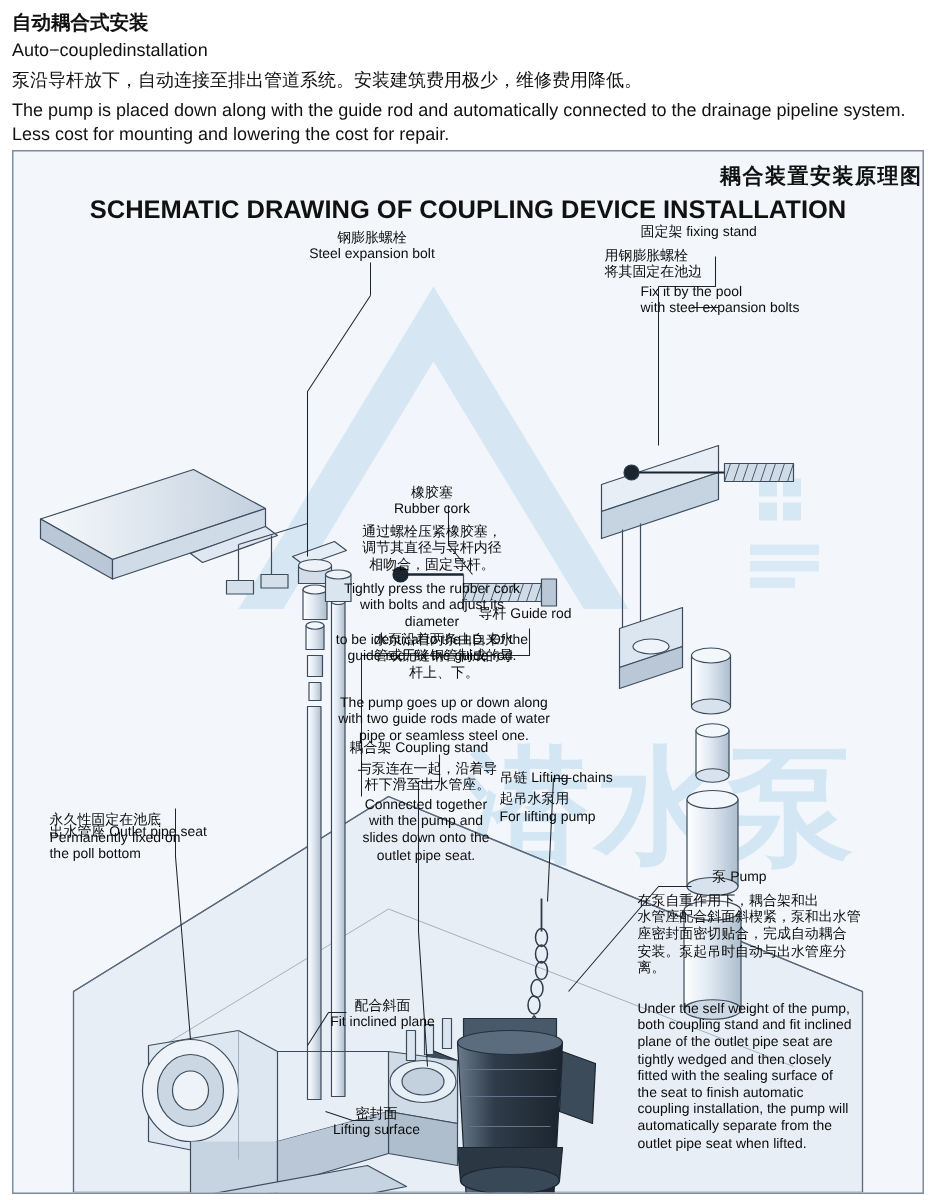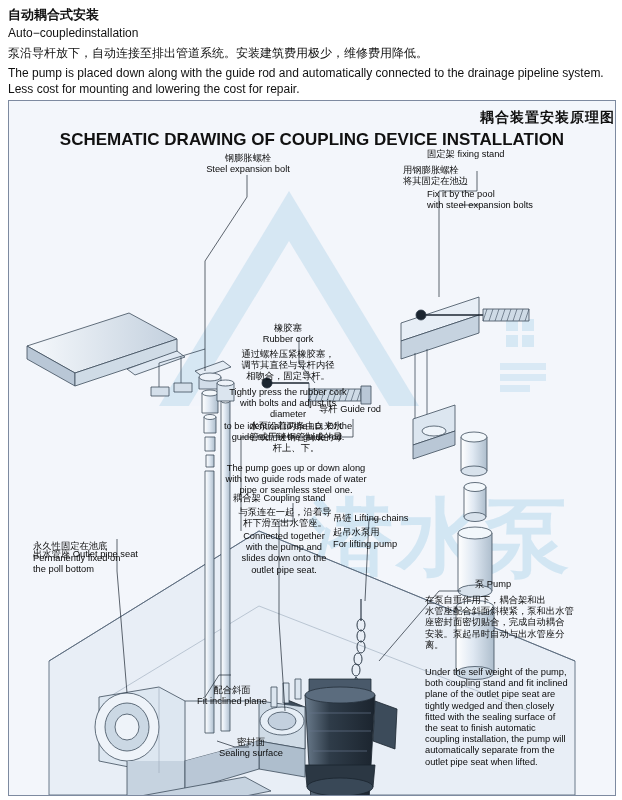--- a/index.html
+++ b/index.html
@@ -329,24 +329,24 @@
 outlet pipe seat when lifted.</div>
 
     <div class="lbl" style="left:24px;top:448px;width:160px;">
       <span>出水管座</span>
       <span>Outlet pipe seat</span>
     </div>
     <div class="lbl" style="left:24px;top:440px;width:150px;">永久性固定在池底</div>
     <div class="lbl" style="left:24px;top:452px;width:150px;white-space:pre-line;">Permanently fixed on
 the poll bottom</div>
 
-    <div class="lbl c" style="left:173px;top:564px;width:100px;margin-top:20px;">
+    <div class="lbl c" style="left:196px;top:564px;width:100px;">
       <span>配合斜面</span><br>
       <span>Fit inclined plane</span>
     </div>
 
     <div class="lbl c" style="left:188px;top:636px;width:108px;">
       <span>密封面</span><br>
-      <span>Sealing surface</span>
+      <span>Lifting surface</span>
     </div>
 
   </div>
 </div>
 
 </body></html>

